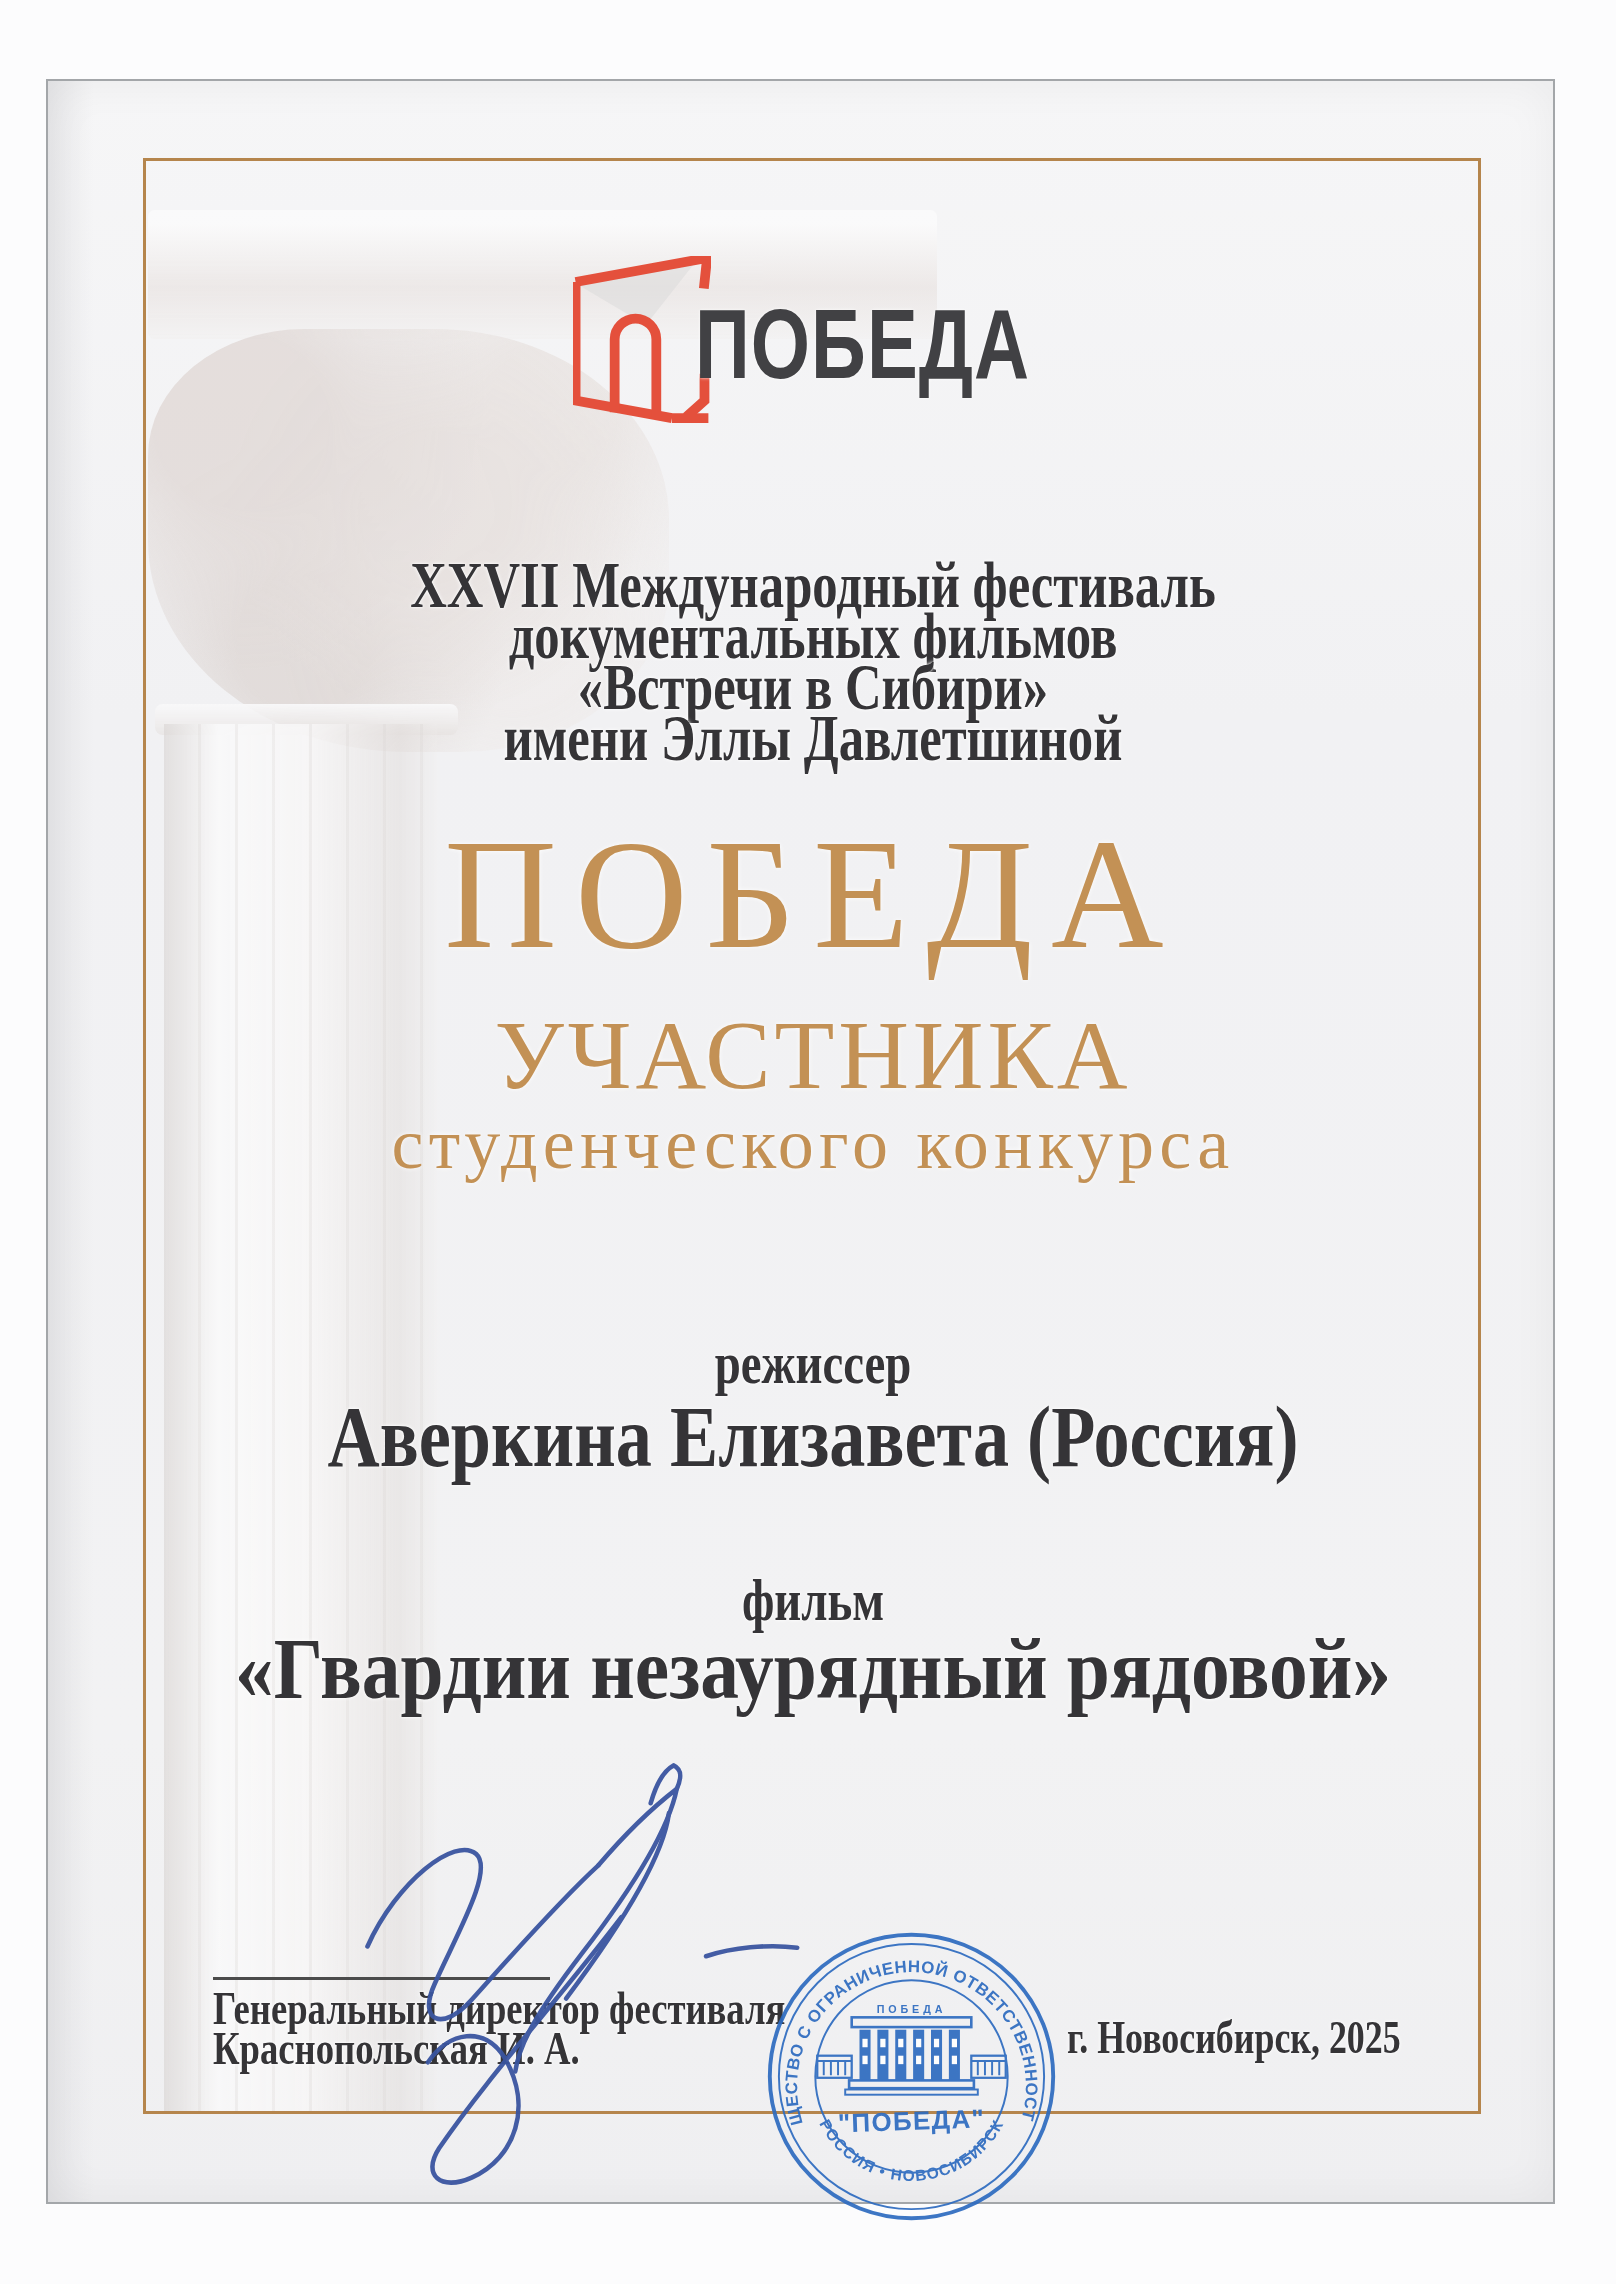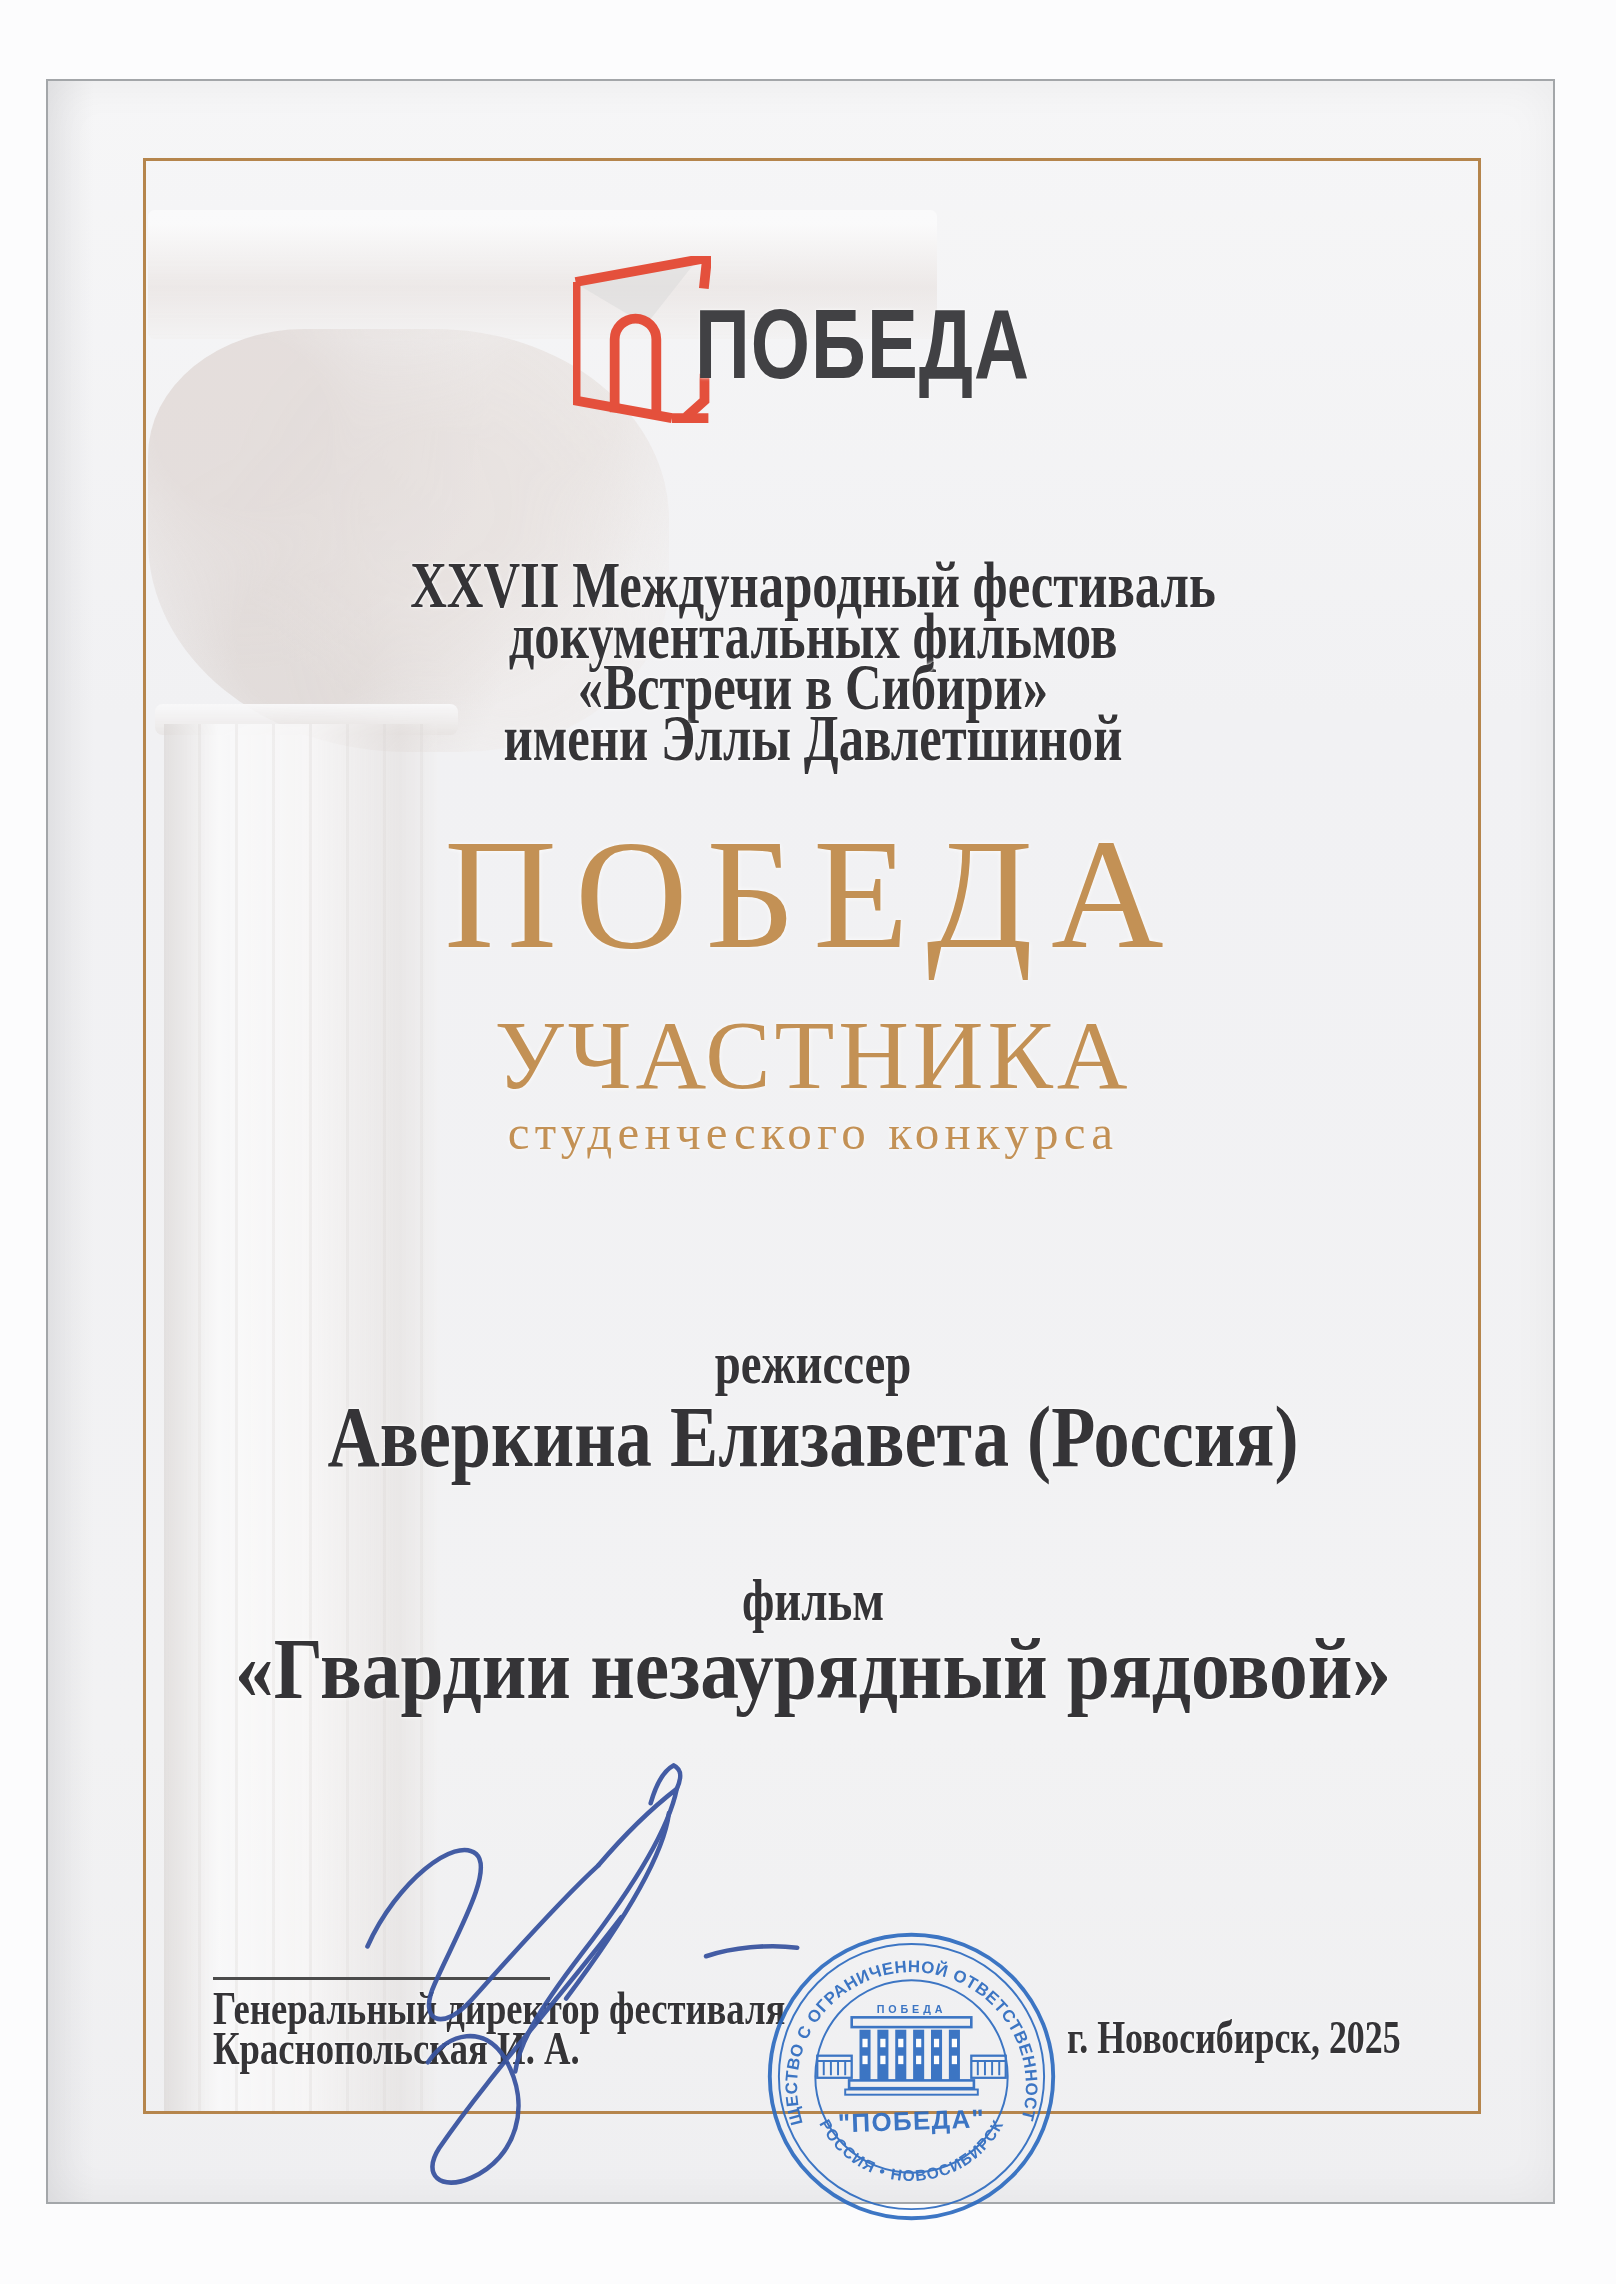--- a/index.html
+++ b/index.html
@@ -41,21 +41,21 @@
   .logo-text{position:absolute;left:695px;top:294px;z-index:4;
         font-family:"Liberation Sans","DejaVu Sans",sans-serif;font-weight:bold;font-size:99px;
         letter-spacing:1.3px;line-height:1;color:#414144;transform:scaleX(.77);transform-origin:left top;
         text-shadow:0 0 3.9px rgba(255,255,255,.9);}
   .festival{top:560px;font-weight:bold;font-size:65px;line-height:51px;transform:scaleX(.78);
         transform-origin:50% 0;}
   .t-diplom{top:817px;font-size:156px;line-height:1;letter-spacing:18px;color:#c39155;
         text-shadow:0 0 5.2px rgba(255,255,255,.95);}
   .t-uchastnika{top:1006px;font-size:98px;line-height:1;letter-spacing:3.9px;color:#c39155;
         text-shadow:0 0 5.2px rgba(255,255,255,.95);}
-  .t-category{top:1108px;font-size:49px;line-height:1;letter-spacing:5.2px;color:#c39155;
+  .t-category{top:1108px;font-size:72px;line-height:1;letter-spacing:5.2px;color:#c39155;
         text-shadow:0 0 5.2px rgba(255,255,255,.95);}
   .t-role{top:1333px;font-size:60px;line-height:1;font-weight:bold;transform:scaleX(.78);transform-origin:50% 0;}
   .t-name{top:1394px;font-size:86px;line-height:1;font-weight:bold;transform:scaleX(.84);transform-origin:50% 0;}
   .t-film-label{top:1570px;font-size:60px;line-height:1;font-weight:bold;transform:scaleX(.78);transform-origin:50% 0;}
   .t-film-title{top:1626px;font-size:86px;line-height:1;font-weight:bold;transform:scaleX(.9);transform-origin:50% 0;}
   .sig-line{position:absolute;left:213px;top:1977px;width:337px;height:2.6px;background:#4b4b4b;z-index:3;}
   .director{position:absolute;left:213px;top:1988px;z-index:4;color:#353437;font-weight:bold;
         font-size:47px;line-height:40px;transform:scaleX(.78);transform-origin:left top;white-space:nowrap;}
   .t-city{position:absolute;left:1067px;top:2015px;z-index:4;color:#353437;font-weight:bold;
         font-size:46px;line-height:1;transform:scaleX(.78);transform-origin:left top;white-space:nowrap;}

